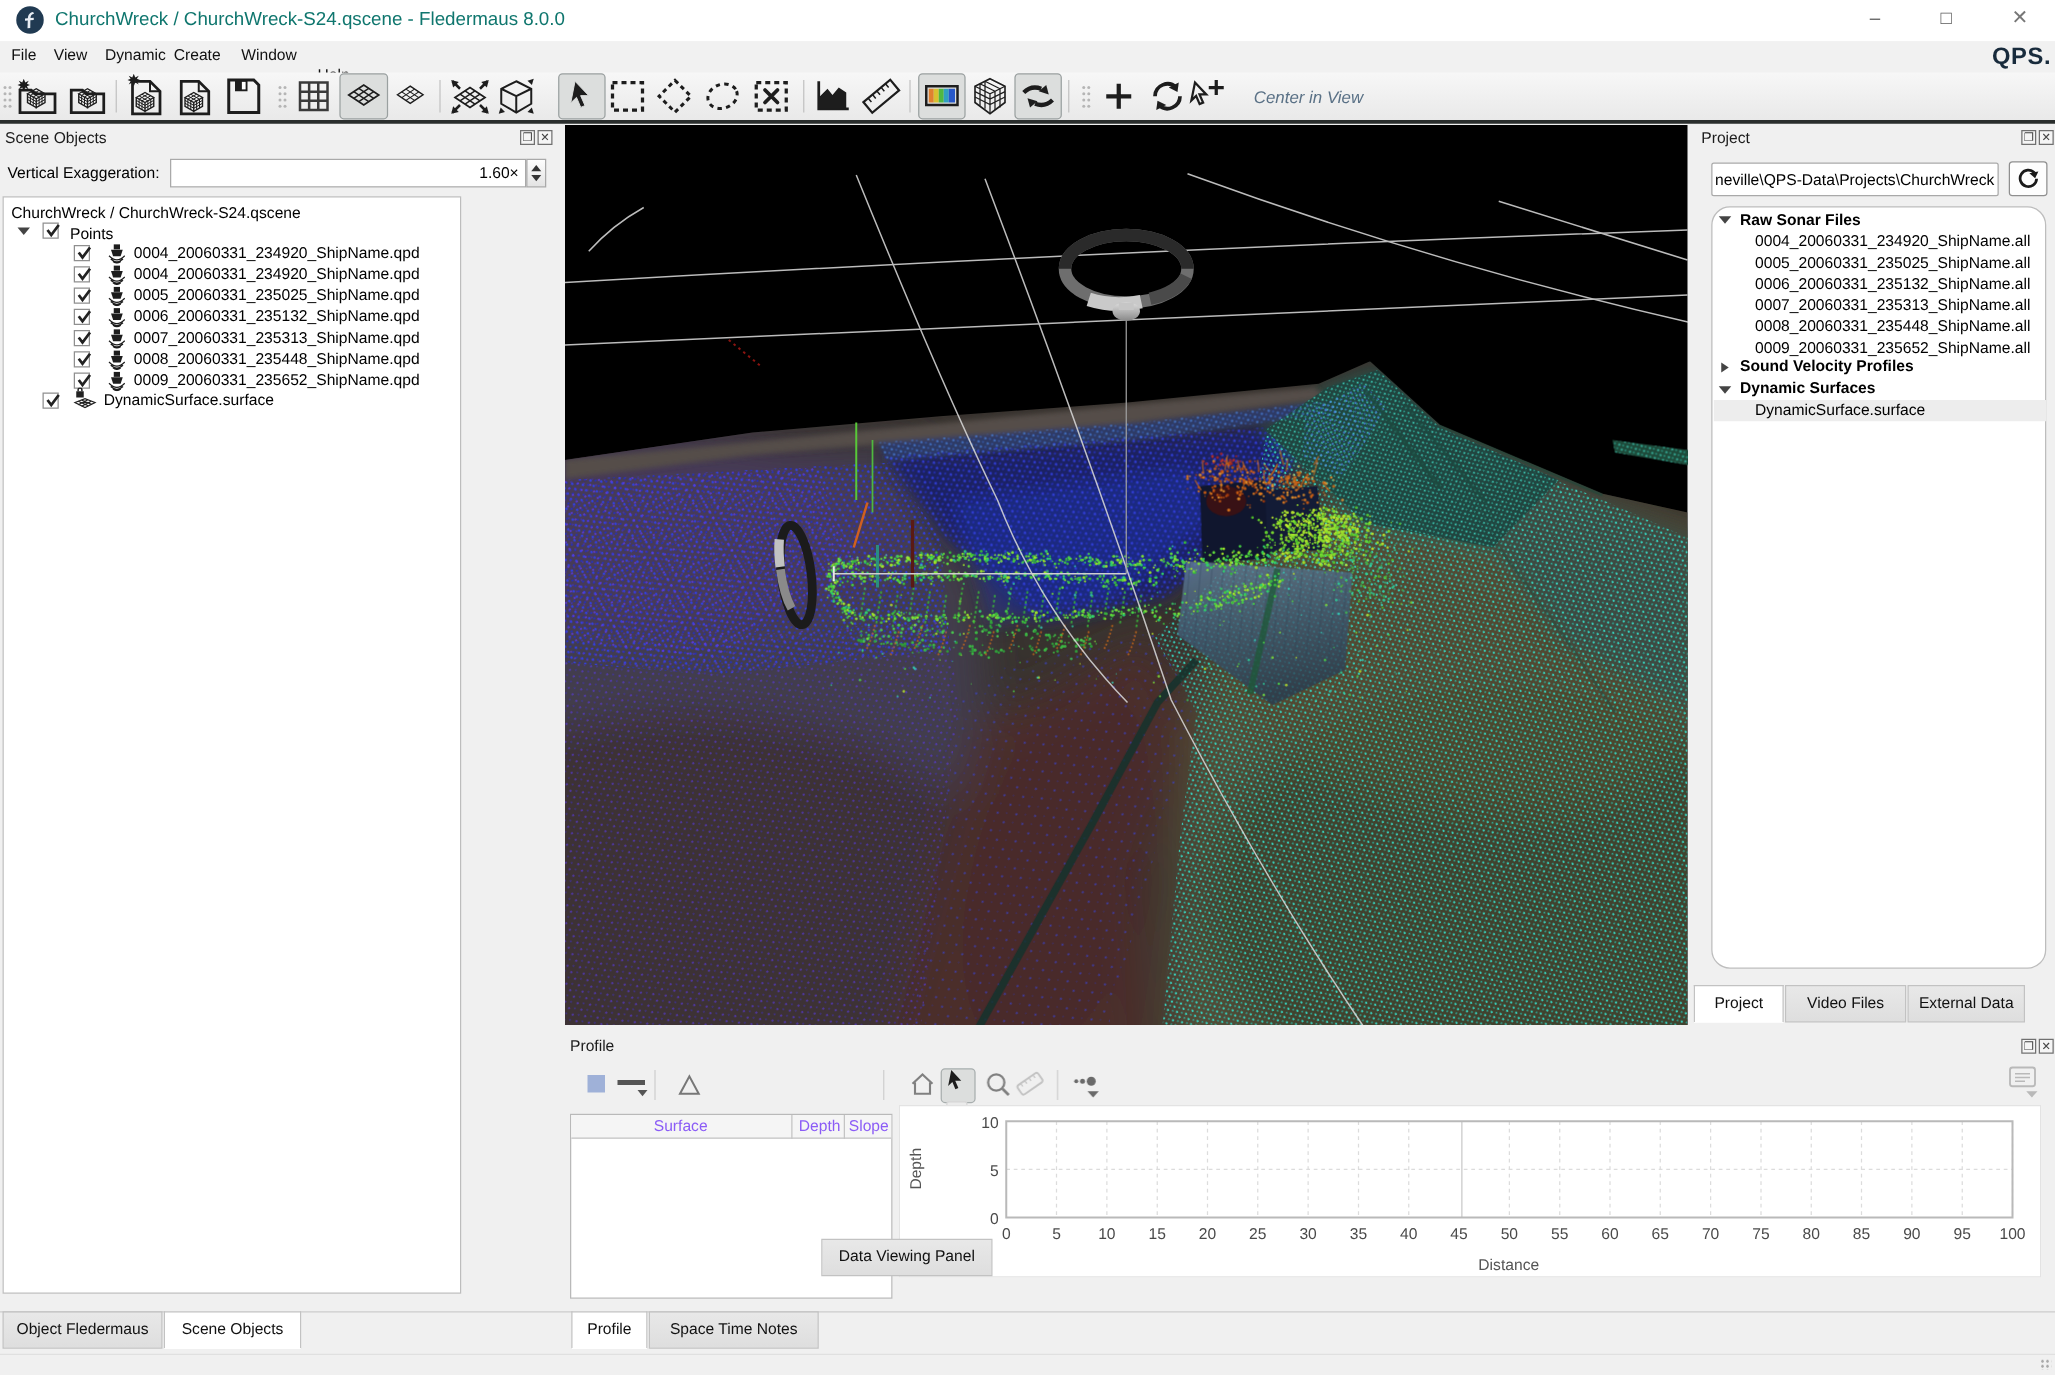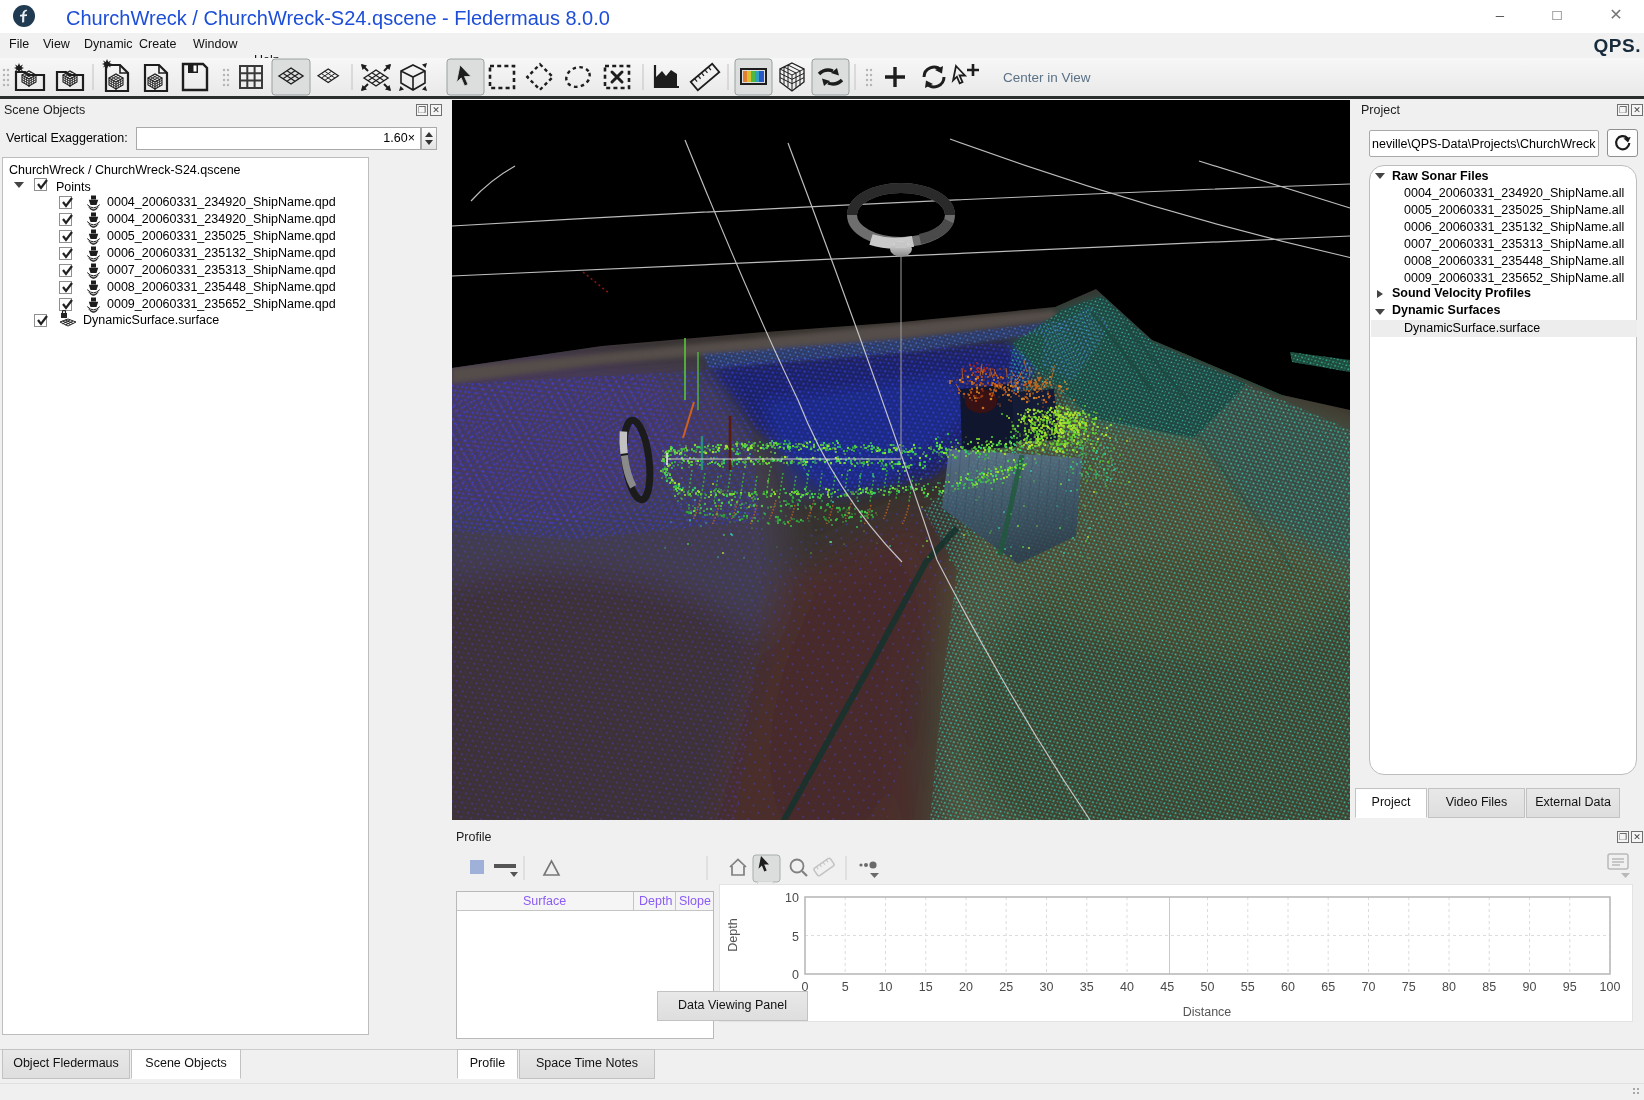--- a/index.html
+++ b/index.html
@@ -1,25 +1,25 @@
 <!DOCTYPE html>
 <html><head>
 <meta charset="utf-8">
 <style>
   * { margin:0; padding:0; box-sizing:border-box; }
   html,body { width:1644px; height:1100px; background:#f0f0f0; font-family:"Liberation Sans", sans-serif; overflow:hidden; position:relative; }
   .abs { position:absolute; }
   .titlebar { left:0; top:0; width:1644px; height:33px; background:#ffffff; }
-  .title-text { left:44px; top:7px; font-size:20px; color:#1d4ed8;margin-left:22px; }
+  .title-text { left:44px; top:7px; font-size:15px; color:#0f766e; }
   .appicon { left:13px; top:5px; width:22px; height:22px; border-radius:50%; background:#203a52; }
   .winbtn { top:0px; width:46px; height:30px; color:#5a5a5a; font-size:15px; text-align:center; line-height:30px; }
   .menubar { left:0; top:33px; width:1644px; height:25px; background:#f1f1f1; }
   .menu-item { position:absolute; top:5px; font-size:12.5px; color:#111; }
   .qps { right:3px; top:2px; font-size:19px; font-weight:bold; color:#182b3c; letter-spacing:0.5px; }
-  .toolbar { left:0; top:58px; width:1644px; height:38px; background:linear-gradient(#f7f7f7,#e9e9e9); }
+  .toolbar { left:0; top:58px; width:1644px; height:38px; background:linear-gradient(#f7f7f7,#e9e9e9);font-style:italic; }
   .darkline { left:0; top:96px; width:1644px; height:3px; background:#2a2e2d; }
   .panel-title { font-size:12.5px; color:#1c1c1c; }
   .phbtn { position:absolute; width:12px; height:12px; border:1px solid #707070; background:#f5f5f5; font-size:9px; line-height:10px; text-align:center; color:#444; }
   .treebox { background:#ffffff; border:1px solid #bdbdbd; }
   .input { background:#ffffff; border:1px solid #a9a9a9; }
   .tab { position:absolute; height:30px; font-size:12.5px; color:#111; text-align:center; border:1px solid #c2c2c2; }
   .tab.active { background:#ffffff; border-bottom:1px solid #ffffff; z-index:3; }
   .tab.inactive { background:linear-gradient(#e8e8e8,#dedede); z-index:1; }
   .trow { position:absolute; font-size:12.5px; color:#000; white-space:nowrap; }
   .cb { position:absolute; width:13px; height:13px; background:#fff; border:1px solid #8f8f8f; }
@@ -3196,15 +3196,15 @@
     <line x1="449.5" y1="12" x2="449.5" y2="89" stroke="#c9c9c9"></line>
     <rect x="85" y="12" width="805" height="77" fill="none" stroke="#b9b9b9" stroke-width="1.6"></rect>
   </svg>
 </div>
 
 <div class="abs" style="left:0px; top:1049px; width:1644px; height:1px; background:#cccccc;"></div>
 <div class="tab inactive" style="left:2px; top:1049px; width:128px;"><span style="position:relative; top:6px;">Object Fledermaus</span></div>
 <div class="tab active" style="left:131px; top:1049px; width:110px;"><span style="position:relative; top:6px;">Scene Objects</span></div>
 <div class="tab active" style="left:457px; top:1049px; width:61px;"><span style="position:relative; top:6px;">Profile</span></div>
 <div class="tab inactive" style="left:519px; top:1049px; width:136px;"><span style="position:relative; top:6px;">Space Time Notes</span></div>
-<div class="tab inactive" style="left:657px; top:991px; width:151px;"><span style="position:relative; top:6px;">Data Viewing Panel</span></div>
+<div class="tab inactive" style="left:657px; top:991px; width:137px;"><span style="position:relative; top:6px;">Data Viewing Panel</span></div>
 <div class="abs" style="left:0px; top:1083px; width:1644px; height:1px; background:#e0e0e0;"></div>
 <div class="abs" style="left:1632px; top:1087px; width:9px; height:9px; background-image:radial-gradient(circle,#a8a8a8 1px, transparent 1.2px); background-size:4px 4px;"></div>
 
 </body></html>

